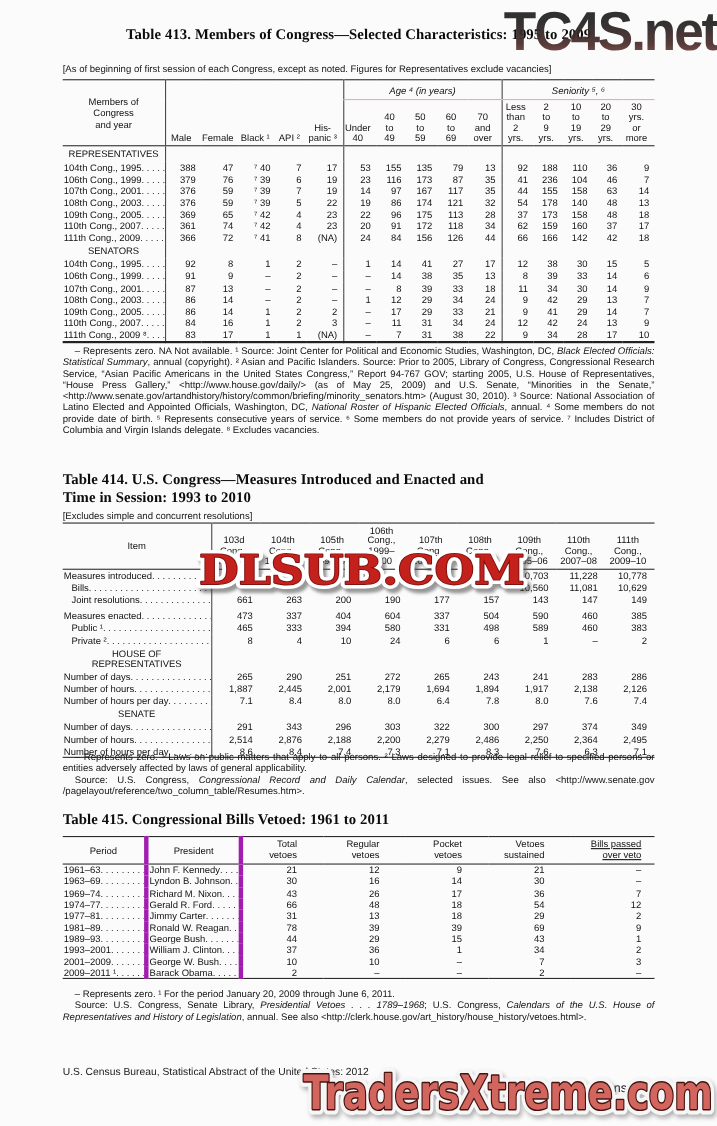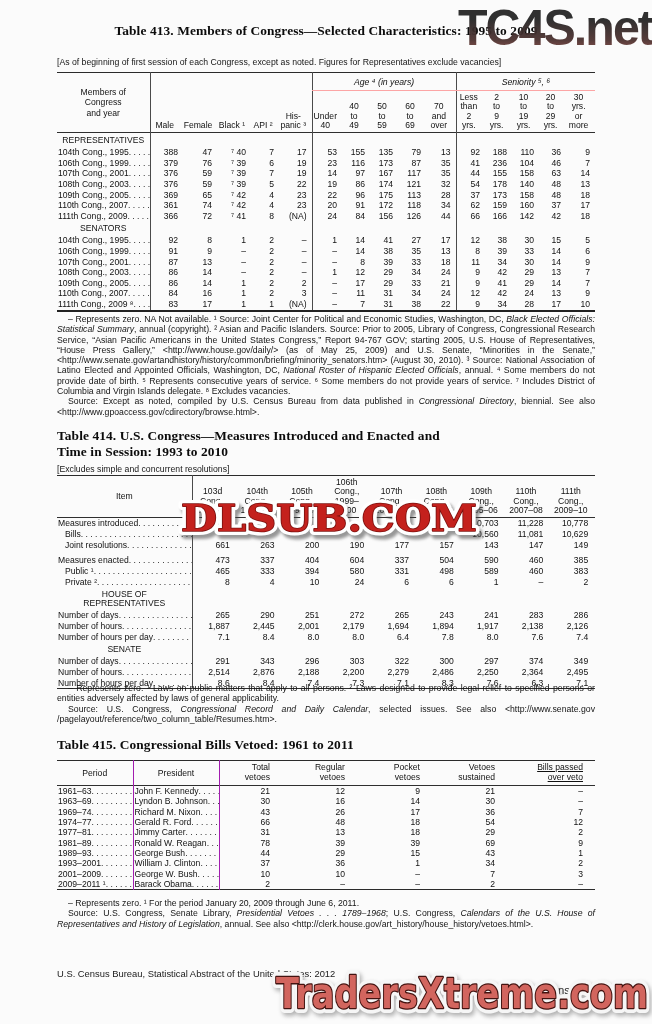--- a/index.html
+++ b/index.html
@@ -15,21 +15,21 @@
     white-space:pre-line;color:#0c0c0c;letter-spacing:.1px;
   }
   .bracket-note{font-size:8.7px;color:#161616;}
   table{border-collapse:collapse;table-layout:fixed;width:538px;}
   th,td{padding:0;font-weight:normal;overflow:hidden;}
   .dtable{font-size:8.6px;border-top:1.5px solid #2b2b2b;}
   #t413{border-bottom:2.4px solid #222;}
   #t414,#t415{border-bottom:1.6px solid #2b2b2b;}
   thead{border-bottom:1.1px solid #2f2f2f;}
   .bl{border-left:1px solid #4a4a4a;}
-  .brr{border-right:1px solid #a21caf;}
+  .brr{border-right:4px solid #a21caf;}
   .stub{white-space:pre-line;text-align:center;vertical-align:middle;line-height:10.2px;margin-top:25px;}
   .ghead{text-align:center;vertical-align:middle;height:17px;border-bottom:1px solid #fca5a5;font-size:8.7px;font-style:italic;}
   .gempty{height:17px;}
   .ch{white-space:pre-line;vertical-align:bottom;text-align:center;line-height:9.3px;padding:2px 4px 2px 0;margin-left:20px;}
   .chc{text-align:center;vertical-align:middle;}
   .chr{white-space:pre-line;vertical-align:bottom;text-align:right;line-height:9.6px;padding:2px 24px 3px 0;}
   td.num{text-align:right;padding-right:5px;}
   #t413 tbody td{line-height:10.6px;}
   #t413 .secrow td{line-height:13px;padding-top:1px;}
   #t414 tbody td{line-height:10.9px;}
@@ -489,21 +489,20 @@
           <td class="num">28</td>
           <td class="num">17</td>
           <td class="num">10</td>
         </tr>
       </tbody>
   </table>
 </div>
 
 <div class="abs fnblock" style="left:57px;top:314px;width:538px;">
   <p><span>– Represents zero. NA Not available. ¹ Source: Joint Center for Political and Economic Studies, Washington, DC, </span><i>Black Elected Officials: Statistical Summary</i><span>, annual (copyright). ² Asian and Pacific Islanders. Source: Prior to 2005, Library of Congress, Congressional Research Service, “Asian Pacific Americans in the United States Congress,” Report 94-767 GOV; starting 2005, U.S. House of Representatives, “House Press Gallery,” &lt;http://www.house.gov/daily/&gt; (as of May 25, 2009) and U.S. Senate, “Minorities in the Senate,” &lt;http://www.senate.gov/artandhistory/history/common/briefing/minority_senators.htm&gt; (August 30, 2010). ³ Source: National Association of Latino Elected and Appointed Officials, Washington, DC, </span><i>National Roster of Hispanic Elected Officials</i><span>, annual. ⁴ Some members do not provide date of birth. ⁵ Represents consecutive years of service. ⁶ Some members do not provide years of service. ⁷ Includes District of Columbia and Virgin Islands delegate. ⁸ Excludes vacancies.</span></p>
-  <p><span>Source: Except as noted, compiled by U.S. Census Bureau from data published in </span><i>Congressional Directory</i><span>, biennial. See also &lt;http://www.gpoaccess.gov/cdirectory/browse.html&gt;.</span></p>
 </div>
 
 <div class="abs serif-title" style="left:57px;top:428px;width:538px;">Table 414. U.S. Congress—Measures Introduced and Enacted and
 Time in Session: 1993 to 2010</div>
 <div class="abs bracket-note" style="left:57px;top:464px;width:538px;">[Excludes simple and concurrent resolutions]</div>
 
 <div class="abs" style="left:57px;top:475px;">
   <table id="t414" class="dtable">
     <colgroup>
       <col style="width:135px">

